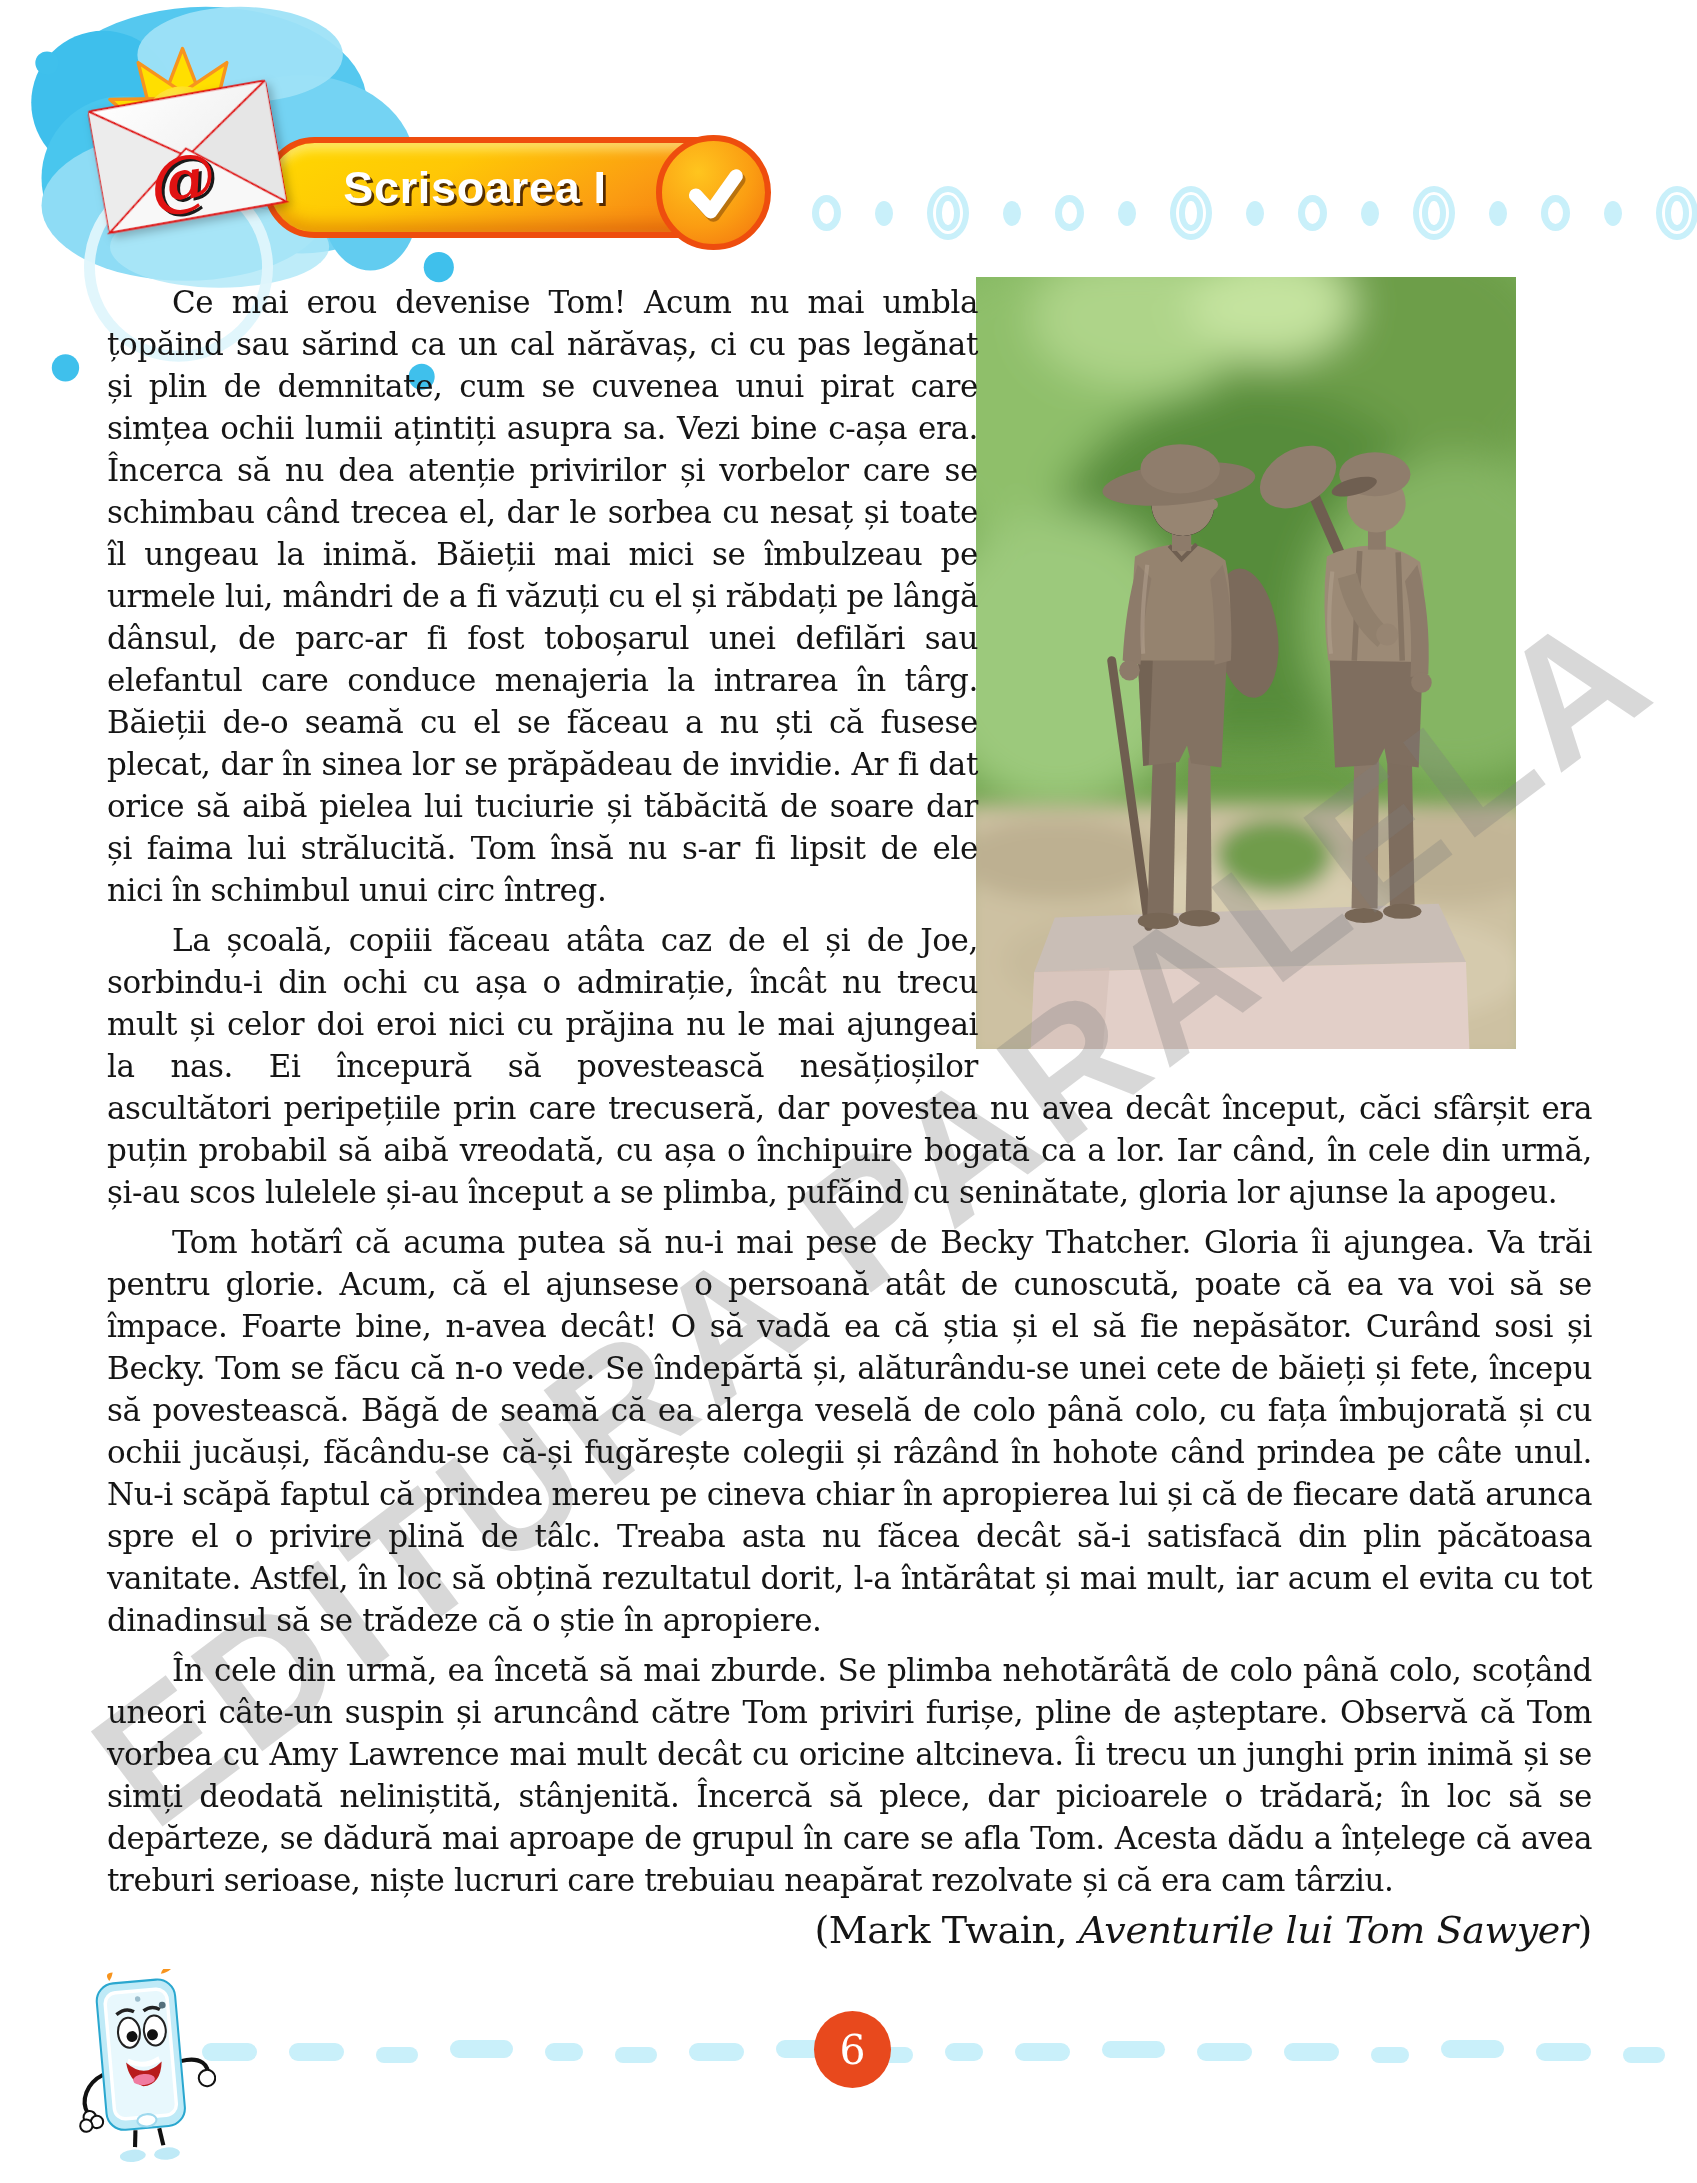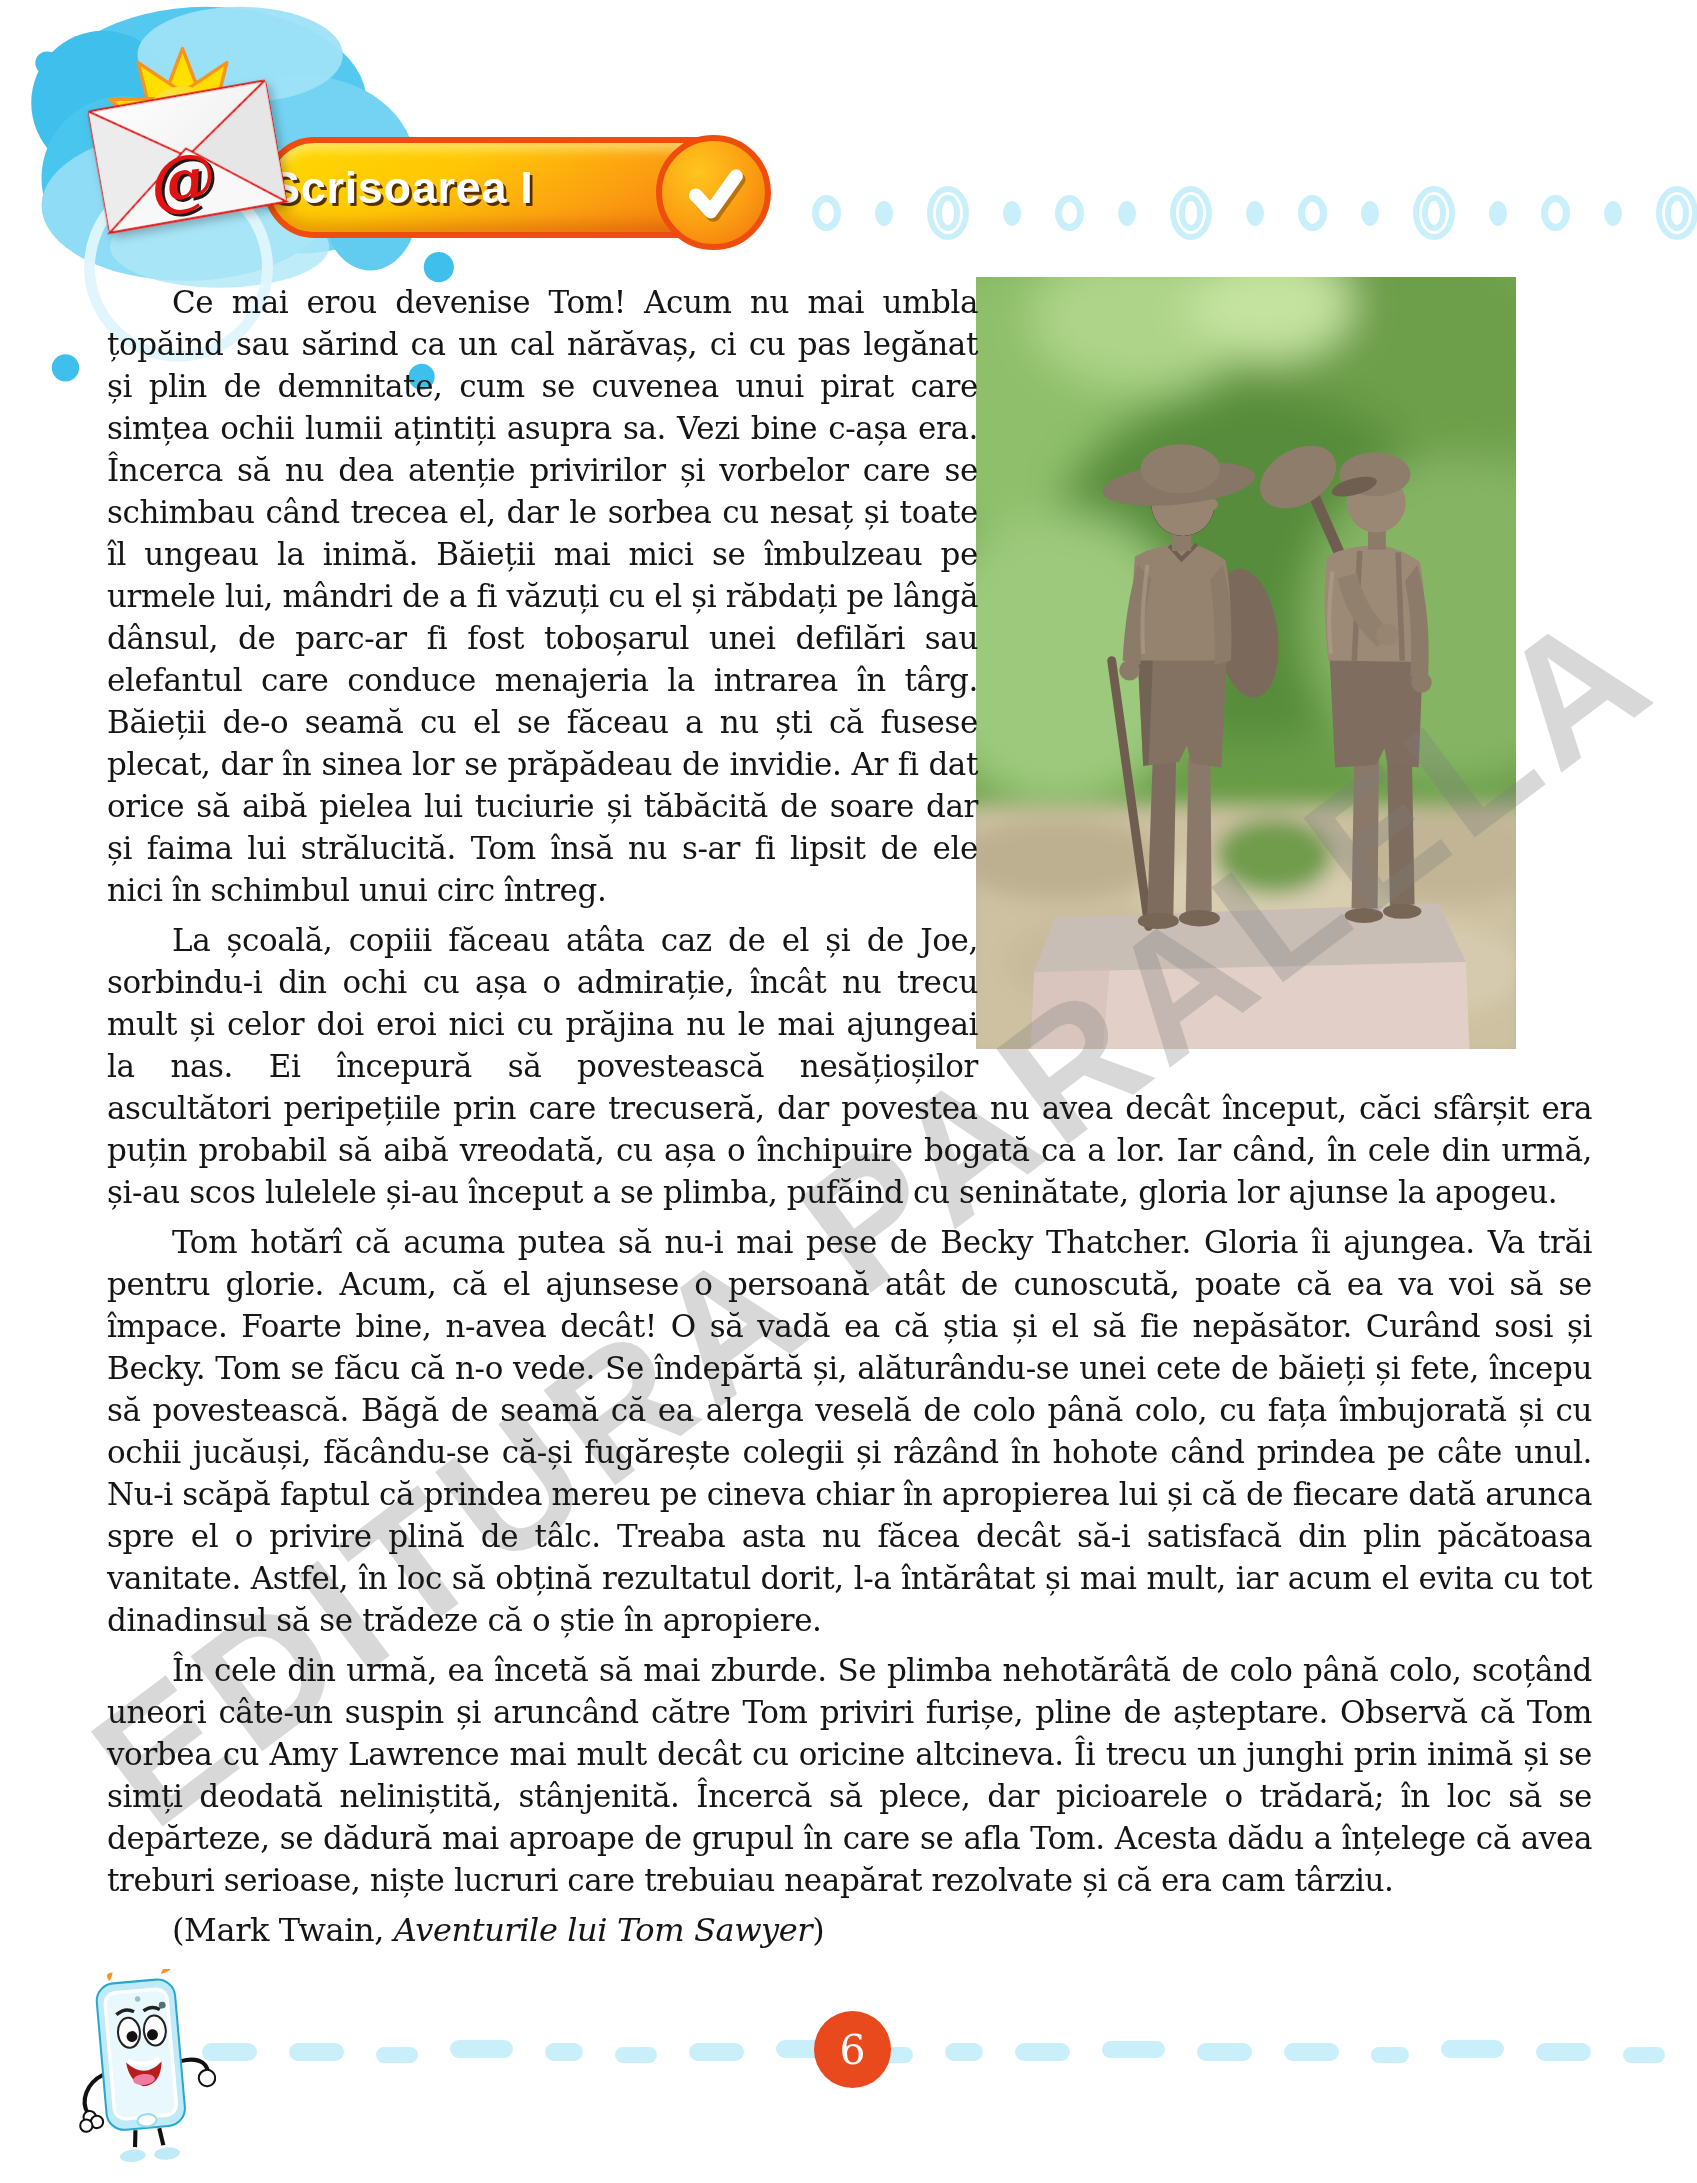--- a/index.html
+++ b/index.html
@@ -18,21 +18,21 @@
   }
   
   .blob-svg{position:absolute;left:13.7px;top:0;width:466px;height:411px;z-index:1;}
   .emblem-svg{position:absolute;left:82px;top:20.5px;width:294px;height:233px;z-index:3;}
   
   .banner{
     position:absolute;left:264px;top:137px;width:485px;height:89px;z-index:2;
     border:6.8px solid var(--banner_border);border-radius:55px;
     background:linear-gradient(150deg,var(--banner_yellow) 0%,#ffc706 35%,#fb9d12 68%,var(--accent_orange) 100%);
     box-shadow:inset 0 -9.6px 15px rgba(190,60,0,.35), inset 0 6.8px 11px rgba(255,255,190,.55);
-    display:flex;align-items:center;
+    display:flex;align-items:center;justify-content:center;
   }
   .banner-title{
     font-family:"Liberation Sans",sans-serif;font-weight:700;font-size:45px;letter-spacing:0.7px;
     color:#fff;text-shadow:2.7px 3.4px 0 rgba(54,22,0,.85);padding-right:75px;white-space:nowrap;
   }
   .check-badge{
     position:absolute;right:-16.4px;top:-8.2px;width:103px;height:103px;border-radius:50%;
     border:6.2px solid var(--banner_border);
     background:radial-gradient(circle at 35% 30%,#ffc51e 0%,#fb9d12 55%,var(--accent_orange) 100%);
     display:flex;align-items:center;justify-content:center;
@@ -54,21 +54,21 @@
     font-family:"Liberation Sans",sans-serif;font-weight:700;font-size:173px;letter-spacing:9.6px;
     color:rgba(125,125,125,.30);white-space:nowrap;z-index:2;pointer-events:none;
   }
   
   .article{
     position:absolute;left:99px;top:273px;width:1501px;z-index:3;
     font-size:31px;line-height:42px;letter-spacing:-0.4px;text-align:justify;
   }
   .photo-spacer{float:right;width:622px;height:789px;}
   .article p{margin:8px;text-indent:65px;}
-  .attribution{display:block;text-align:left;text-indent:0;margin-top:12.3px;font-size:32px;}
+  .attribution{display:block;text-align:right;text-indent:0;margin-top:12.3px;font-size:38px;}
   .attribution .work{font-style:italic;}
   
   .footer-dashes{
     position:absolute;left:202px;top:2038px;right:0;height:27px;z-index:1;
     display:flex;align-items:center;gap:32px;overflow:hidden;
   }
   .dash{flex:0 0 auto;width:55px;height:18px;border-radius:9px;background:var(--pale_cyan);}
   .dash:nth-child(3n){width:42px;height:16.4px;margin-top:6.8px;}
   .dash:nth-child(4n){width:63px;margin-top:-4.1px;}
   .dash:nth-child(5n){width:38px;}

